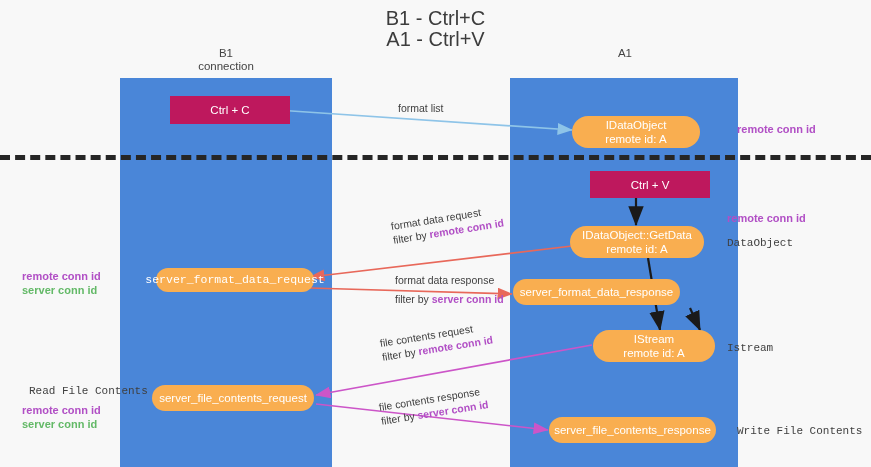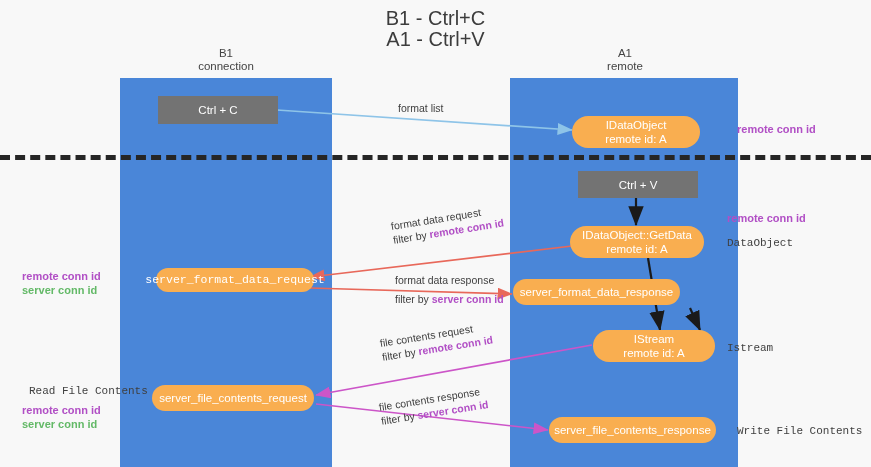--- a/index.html
+++ b/index.html
@@ -48,21 +48,21 @@
     display: flex;
     flex-direction: column;
     align-items: center;
     justify-content: center;
     color: #ffffff;
     font-size: 11.5px;
     line-height: 14px;
     text-align: center;
     z-index: 6;
   }
-  .node.green { background: #737373; }
+  .node.green { background: #be185d; margin-left: 12px; }
   .node.orange { background: #f9ae50; border-radius: 16px; }
 
   .side-label {
     position: absolute;
     font-size: 11px;
     line-height: 14px;
     z-index: 7;
   }
   .purple { color: #b14fc5; font-weight: bold; }
   .green-txt { color: #63b967; font-weight: bold; }
@@ -103,21 +103,20 @@
     <div>B1 - Ctrl+C</div>
     <div>A1 - Ctrl+V</div>
   </div>
 
   <div id="header-b1" class="lane-header">
     <div>B1</div>
     <div>connection</div>
   </div>
   <div id="header-a1" class="lane-header">
     <div>A1</div>
-    <div>remote</div>
   </div>
 
   <div id="lane-b1" class="lane"></div>
   <div id="lane-a1" class="lane"></div>
 
   <svg class="overlay" viewBox="0 0 871 467">
     <defs>
       <marker id="ar-blue" markerWidth="9" markerHeight="7" refX="8.5" refY="3.5" orient="auto">
         <polygon points="0,0 9,3.5 0,7" fill="#8ec4e8"></polygon>
       </marker>

